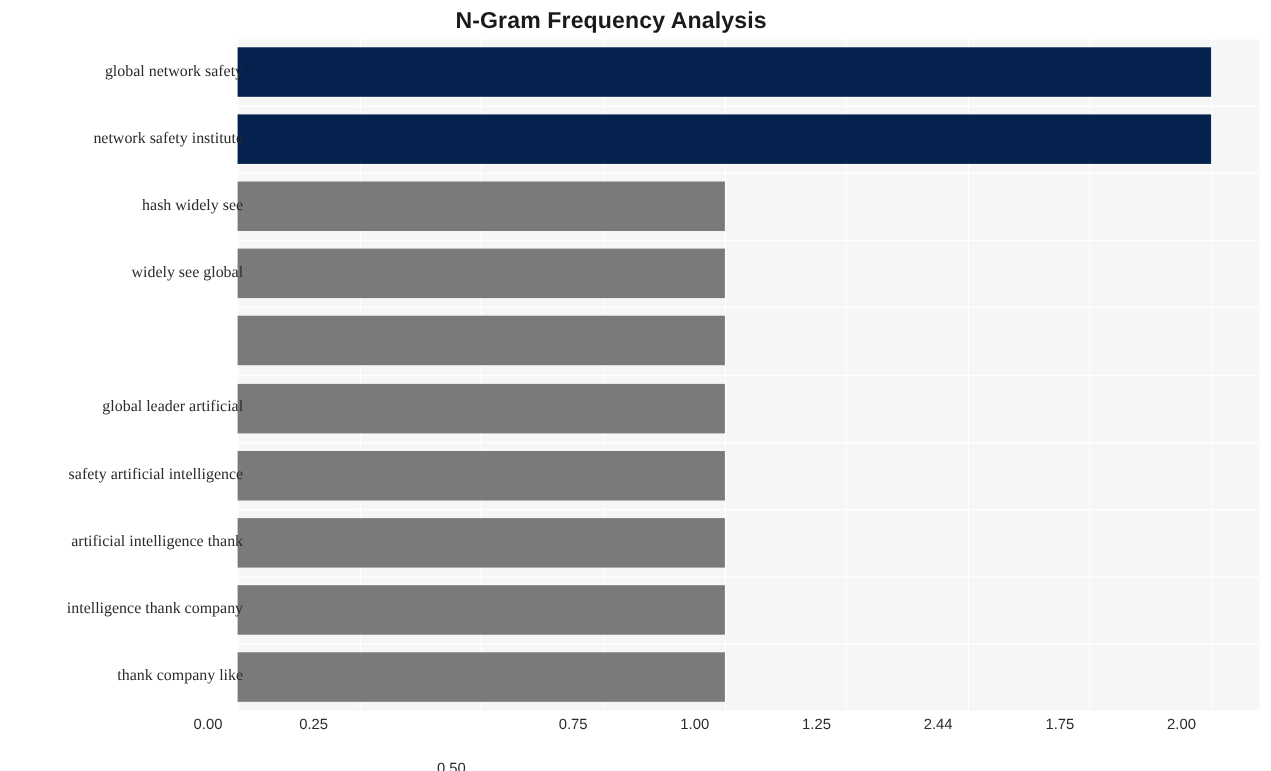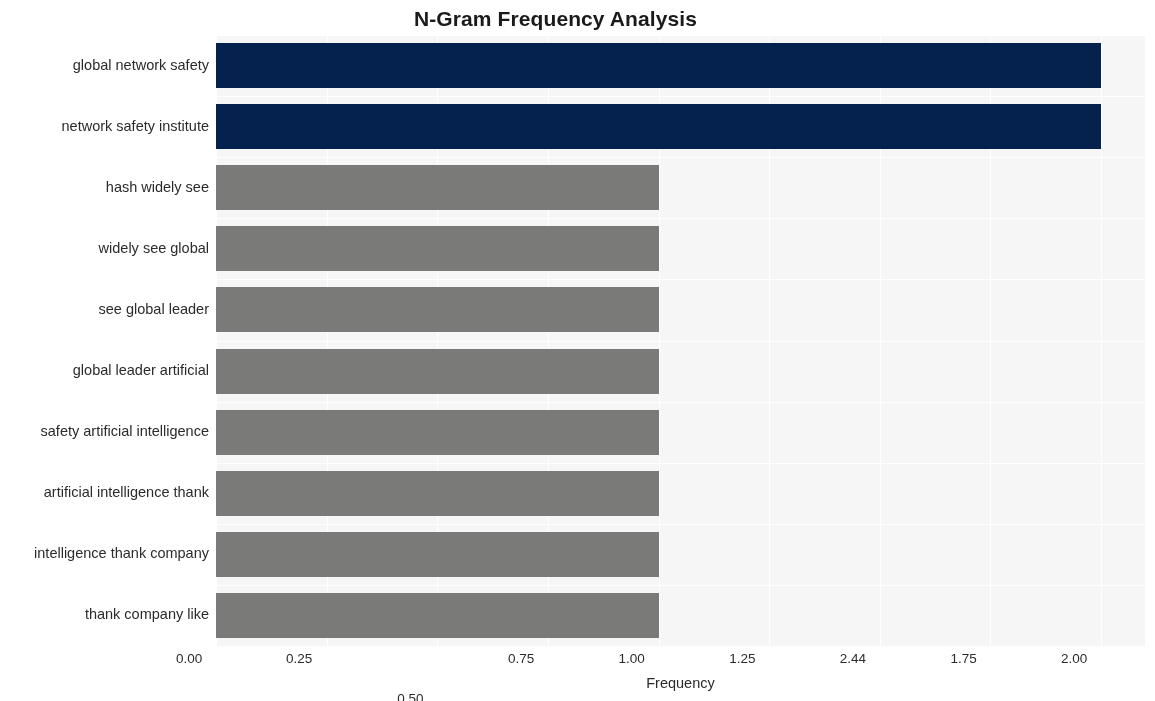--- a/index.html
+++ b/index.html
@@ -71,24 +71,25 @@
   }
   .bar {
     position: absolute;
     left: 0;
     height: 45px;
   }
 
   
   #y-labels {
     position: absolute;
-    left: 0;
+    left: 12px;
     top: 35px;
     width: 209px;
     height: 611px;
+    font-family: Liberation Serif, serif;
   }
   .y-tick-label {
     position: absolute;
     right: 0;
     width: 209px;
     text-align: right;
     font-size: 14.5px;
     color: #2b2b2b;
     line-height: 17px;
     white-space: nowrap;
@@ -165,35 +166,33 @@
         <div class="bar" title="intelligence thank company: 1" style="width: 442.5px; height: 45px; top: 497px; background: rgb(122, 122, 120);"></div>
         <div class="bar" title="thank company like: 1" style="width: 442.5px; height: 45px; top: 558px; background: rgb(122, 122, 120);"></div>
       </div>
   </div>
 
   <div id="y-labels">
       <div class="y-tick-label" style="top: 22px;">global network safety</div>
       <div class="y-tick-label" style="top: 83px;">network safety institute</div>
       <div class="y-tick-label" style="top: 144px;">hash widely see</div>
       <div class="y-tick-label" style="top: 205px;">widely see global</div>
-      <div class="y-tick-label" style="top: 266px;">see global leader</div>
       <div class="y-tick-label" style="top: 327px;">global leader artificial</div>
       <div class="y-tick-label" style="top: 388px;">safety artificial intelligence</div>
       <div class="y-tick-label" style="top: 449px;">artificial intelligence thank</div>
       <div class="y-tick-label" style="top: 510px;">intelligence thank company</div>
       <div class="y-tick-label" style="top: 571px;">thank company like</div>
     </div>
 
   <div id="x-labels">
       <div class="x-tick-label" style="left: 216px;">0.00</div>
-      <div class="x-tick-label" style="left: 326px;">0.25</div>
+      <div class="x-tick-label" style="left: 312px;">0.25</div>
       <div class="x-tick-label" style="left: 437.25px; margin-top: 40px;">0.50</div>
       <div class="x-tick-label" style="left: 547.875px;">0.75</div>
       <div class="x-tick-label" style="left: 658.5px;">1.00</div>
       <div class="x-tick-label" style="left: 769.125px;">1.25</div>
       <div class="x-tick-label" style="left: 879.75px;">2.44</div>
       <div class="x-tick-label" style="left: 990.375px;">1.75</div>
       <div class="x-tick-label" style="left: 1101px;">2.00</div>
     </div>
 
-  <div id="x-axis-title">Frequency</div>
 
 </div>
 
 </body></html>

